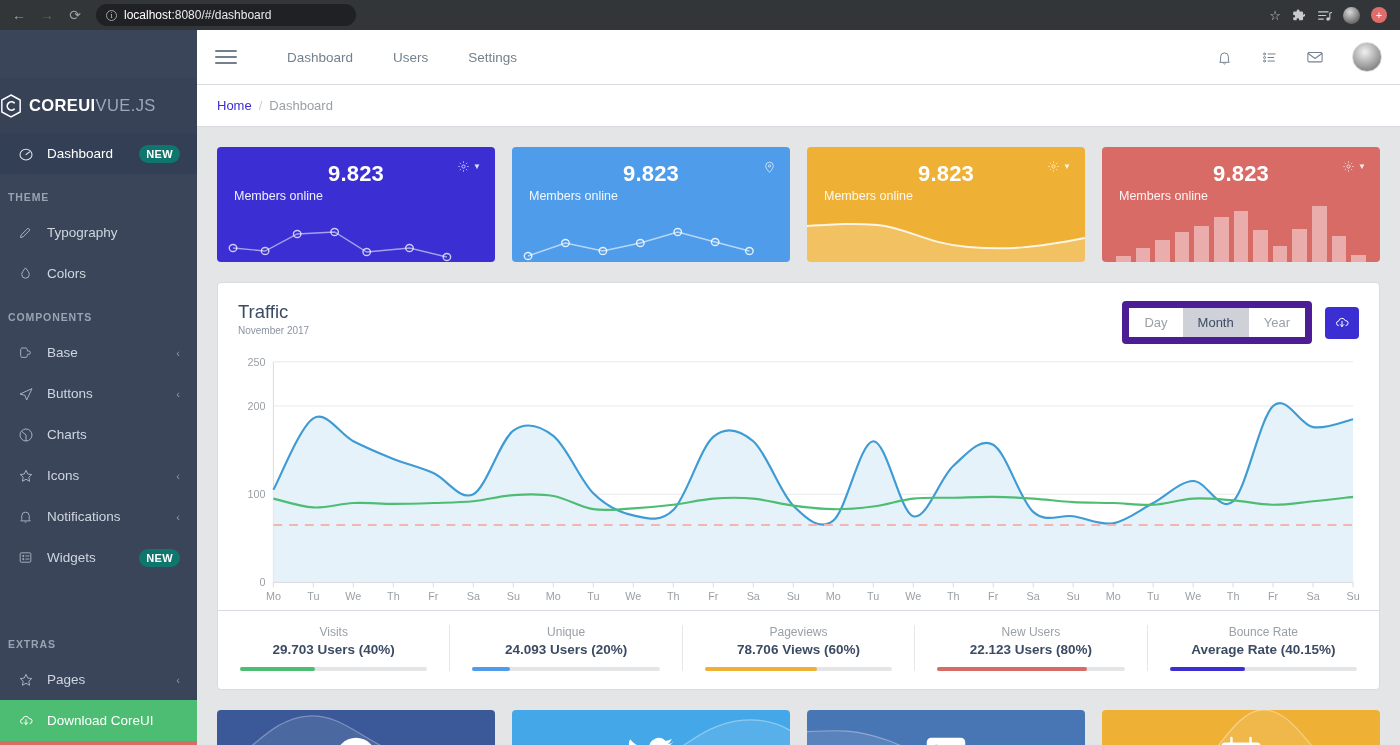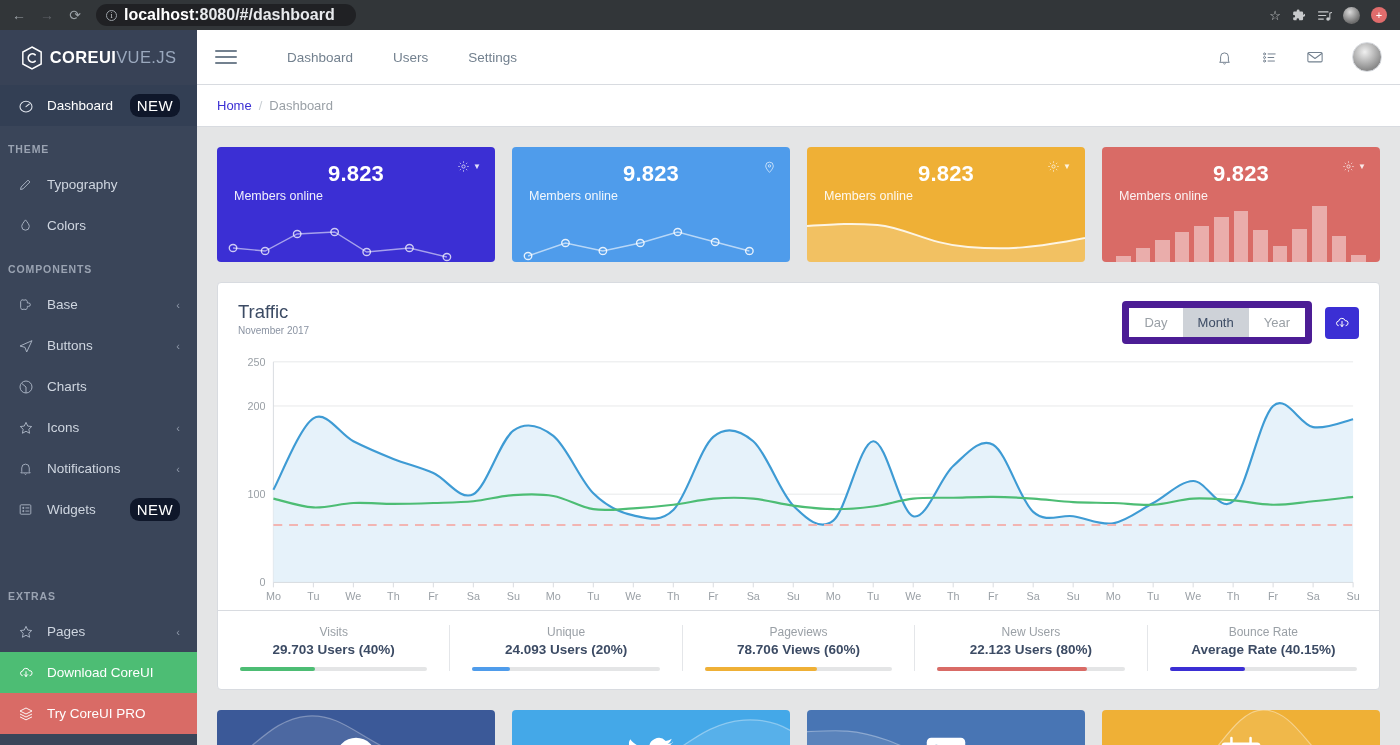--- a/index.html
+++ b/index.html
@@ -20,57 +20,57 @@
   }
   .nav-btn.disabled { color: #5f6368; }
   .url-pill {
     flex: 0 1 auto; min-width: 260px; height: 22px; background: #202124;
     border-radius: 11px; display: flex; align-items: center; padding: 0 10px;
     margin-left: 6px; gap: 7px;
   }
   .url-info { width: 11px; height: 11px; border: 1px solid #9aa0a6; border-radius: 50%;
     color: #cfd2d4; font-size: 8px; display: flex; align-items: center; justify-content: center;
     font-family: "Liberation Serif", serif; flex: none; }
-  .url-text { color: #e8eaed; font-size: 16px; white-space: nowrap; font-weight: bold; }
+  .url-text { color: #e8eaed; font-size: 12px; white-space: nowrap; }
   .url-text .host { color: #fff; }
   .browser-right { margin-left: auto; display: flex; align-items: center; gap: 11px; padding-right: 7px; }
   .br-icon { color: #c8cacc; font-size: 13px; display: flex; align-items: center; }
   .br-avatar { width: 17px; height: 17px; border-radius: 50%;
     background: radial-gradient(circle at 40% 30%, #d9d9d9, #6d6d6d 70%); }
   .br-record { width: 16px; height: 16px; border-radius: 50%; background: #e06c6c;
     display: flex; align-items: center; justify-content: center; color: #fff; font-size: 11px; }
 
   
   .app { display: flex; height: 715px; }
 
   
   .sidebar {
     width: 197px; background: #3a4559; flex: none; display: flex; flex-direction: column;
     overflow: hidden;
   }
   .brand {
     height: 55px; background: #384256; display: flex; align-items: center;
-    justify-content: center; gap: 0; flex: none;
+    gap: 0; flex: none; margin-top: 48px;
   }
   .brand-logo { width: 22px; height: 24px; margin-right: 7px; }
   .brand-text { font-size: 16.5px; font-weight: bold; letter-spacing: .4px; }
   .brand-text .c1 { color: #fff; }
   .brand-text .c2 { color: #9aa8bd; font-weight: normal; }
   .nav { padding-top: 0; overflow: hidden; }
   .nav-item {
     display: flex; align-items: center; height: 41px; padding: 0 17px;
     color: #cfd6e0; font-size: 13.5px; gap: 13px; position: relative;
   }
   .nav-item.active { background: #333f54; color: #fff; }
   .nav-item .ico { width: 17px; height: 17px; display: flex; align-items: center;
     justify-content: center; color: #a6b0c0; flex: none; }
   .nav-item.active .ico { color: #dfe4ec; }
   .nav-item .label { flex: 1; }
   .badge-new {
-    background: #0f172a; color: #fff; font-size: 15px; font-weight: normal;
+    background: #0f766e; color: #fff; font-size: 11px; font-weight: bold;
     padding: 3px 7px; border-radius: 9px; letter-spacing: .4px;
   }
   .caret-left { color: #8f99aa; font-size: 11px; }
   .nav-title {
     font-size: 10.5px; color: #9aa3b2; letter-spacing: .9px; font-weight: bold;
     padding: 17px 17px 9px 8px;
   }
   .nav-item.green { background: #4dbd74; color: #fff; }
   .nav-item.green .ico { color: #fff; }
   .nav-item.red { background: #d96b66; color: #fff; }

